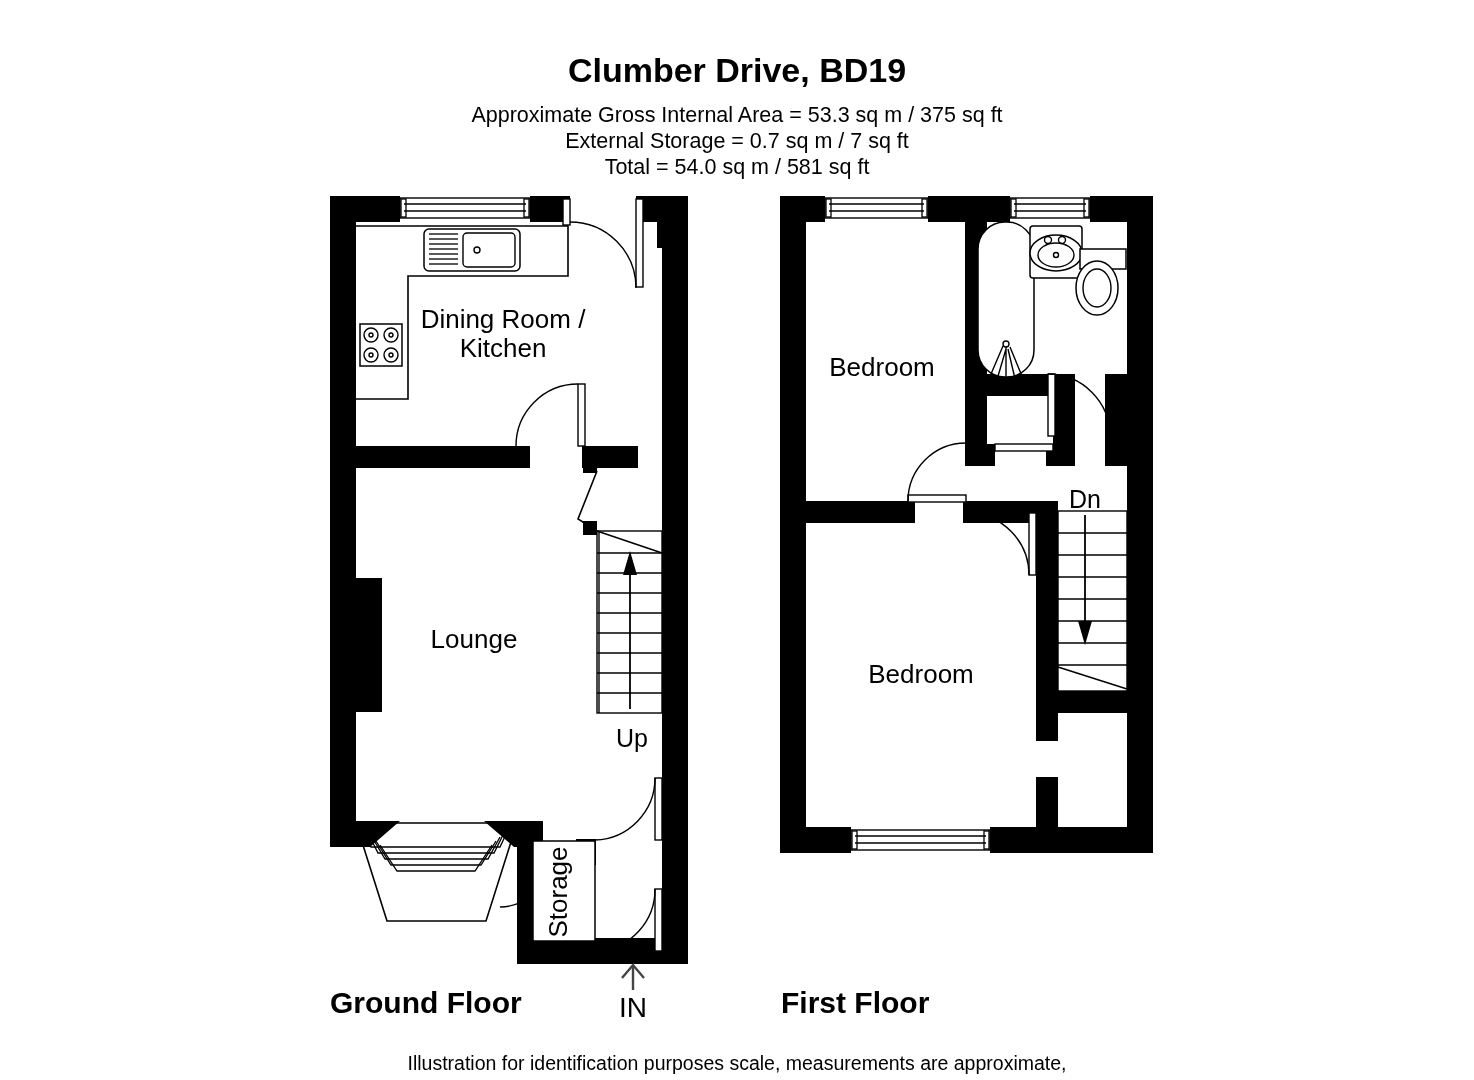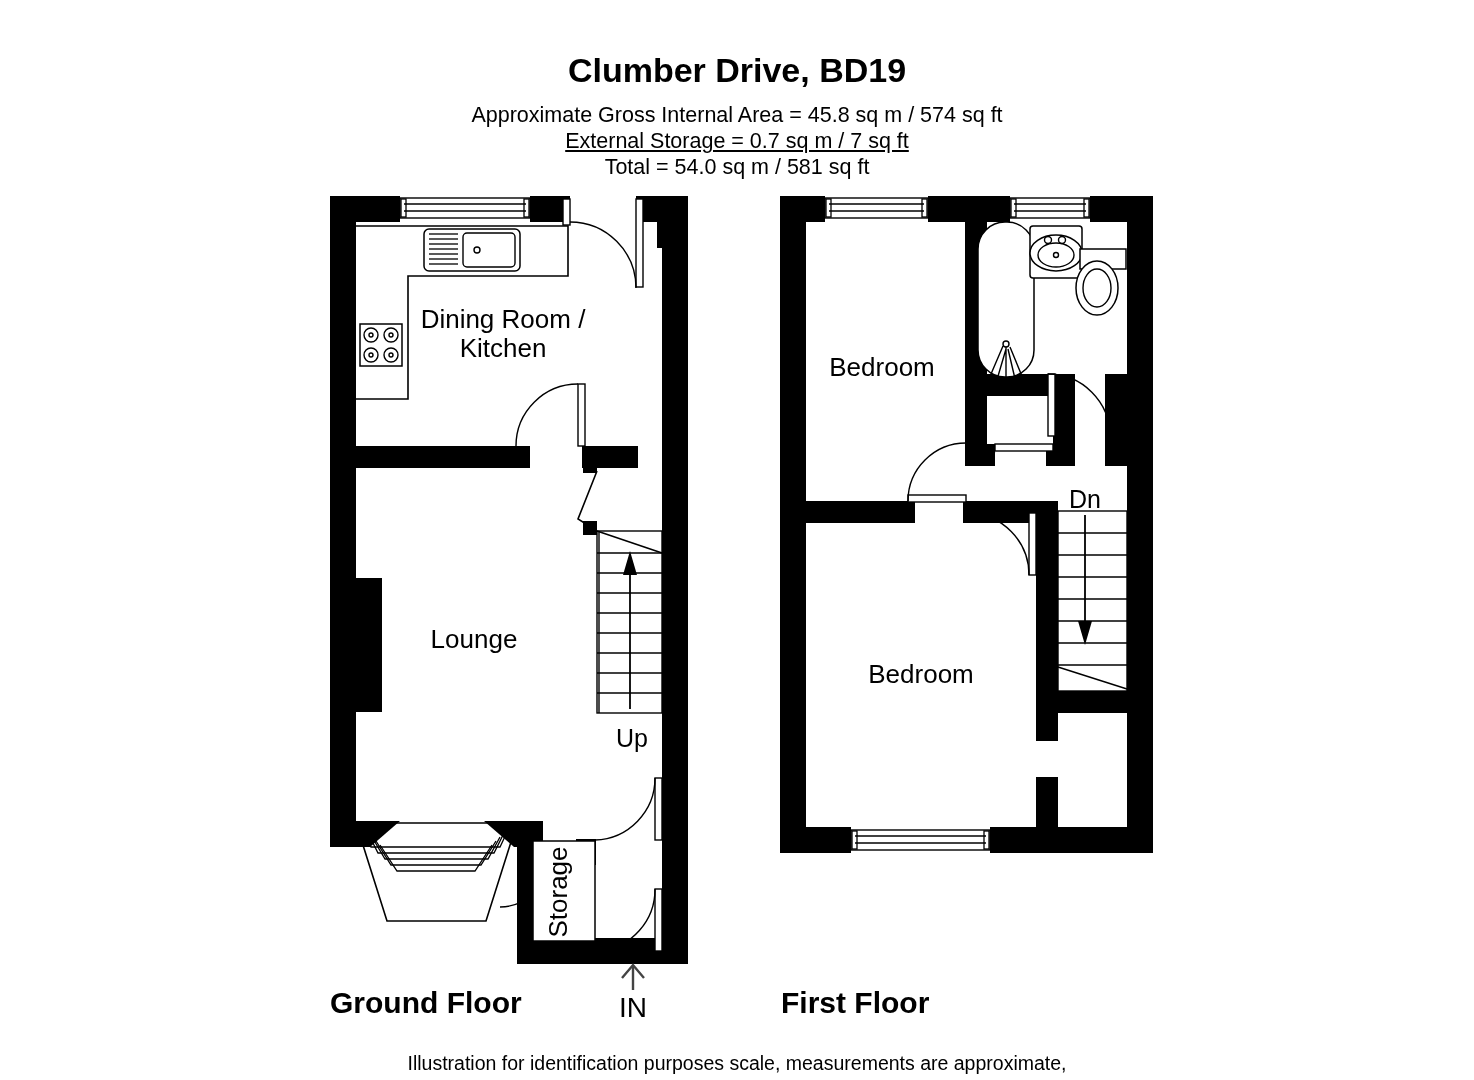--- a/index.html
+++ b/index.html
@@ -27,21 +27,21 @@
     width: 1474px;
     text-align: center;
   }
   #title {
     top: 10px;
     font-size: 34px;
     font-weight: bold;
     letter-spacing: 0px;
   }
   #sub1 { top: 62px; font-size: 21.5px; }
-  #sub2 { top: 88px; font-size: 21.5px; text-decoration: underline; }
+  #sub2 { top: 88px; font-size: 21.5px; }
   #sub3 { top: 114px; font-size: 21.5px; }
   #foot1 { top: 1011px; font-size: 19.5px; }
   #foot2 { top: 1037px; font-size: 19.5px; }
 
   svg#plan {
     position: absolute;
     left: 0;
     top: 0;
     width: 1474px;
     height: 1080px;
@@ -87,21 +87,21 @@
     dominant-baseline: middle;
   }
   .inarrow { fill: none; stroke: #444444; stroke-width: 2.4; }
 </style>
 </head>
 <body>
 
 <div id="page">
 
   <div class="hdr" id="title">Clumber Drive, BD19</div>
-  <div class="hdr" id="sub1">Approximate Gross Internal Area = 45.8 sq m / 574 sq ft</div>
+  <div class="hdr" id="sub1">Approximate Gross Internal Area = 53.3 sq m / 375 sq ft</div>
   <div class="hdr" id="sub2">External Storage = 0.7 sq m / 7 sq ft</div>
   <div class="hdr" id="sub3">Total = 54.0 sq m / 581 sq ft</div>
 
   <svg id="plan" viewBox="0 0 1474 1080">
 
     <g>
 
       <g>
 
         <rect class="wall" x="330" y="155" width="70" height="26"></rect>

